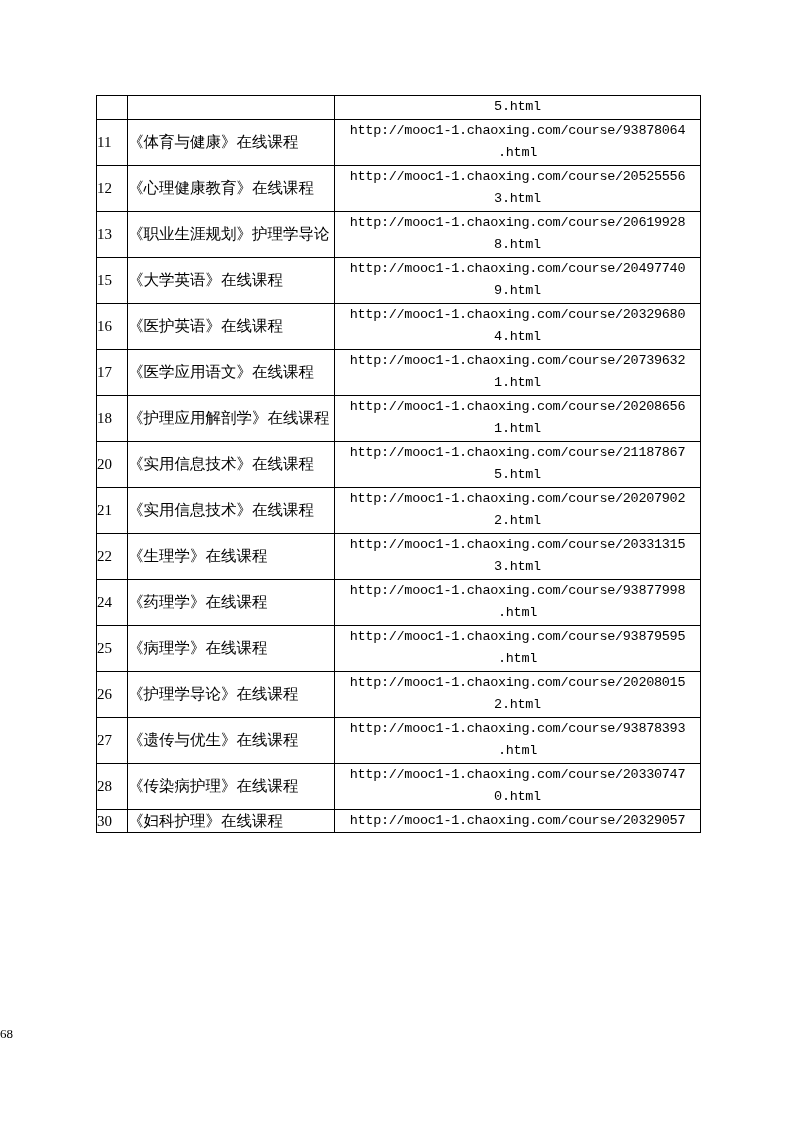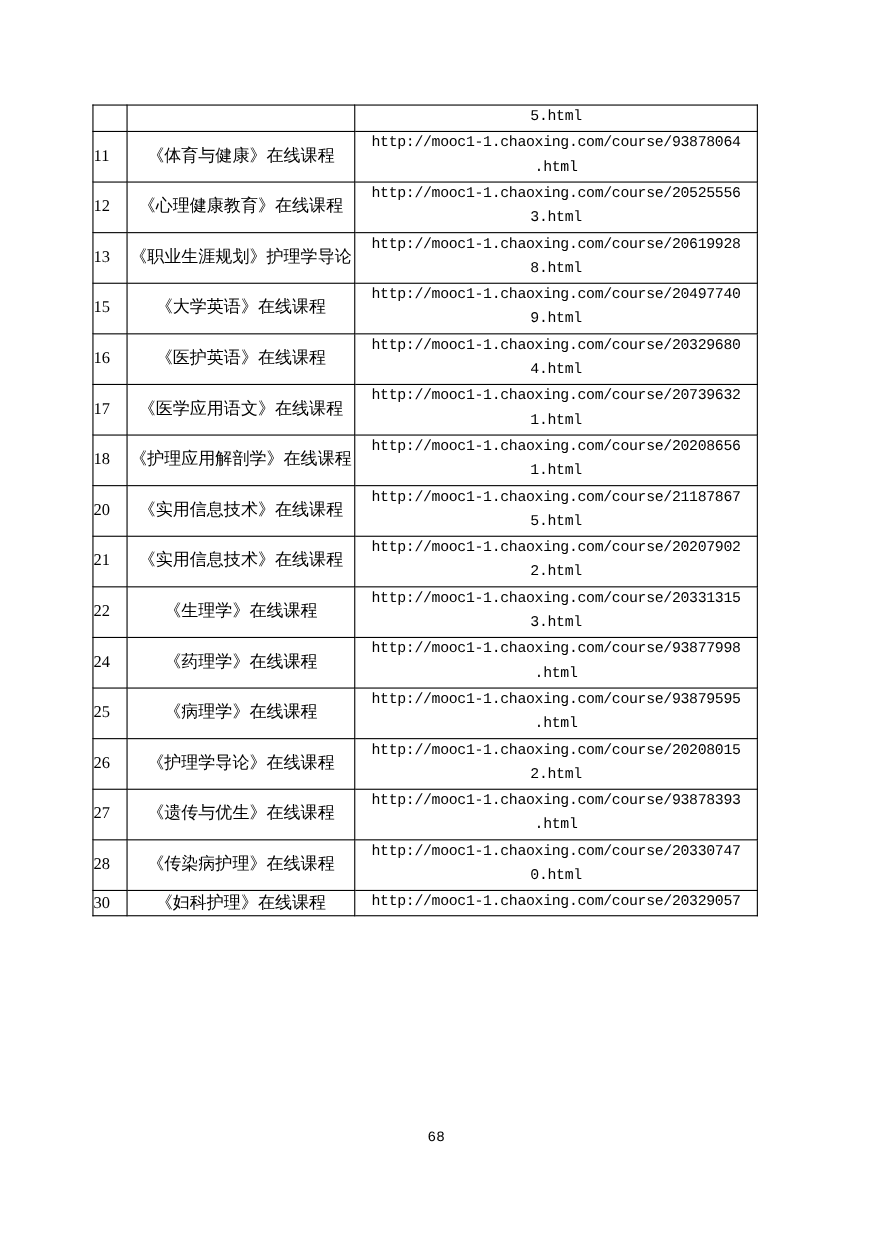--- a/index.html
+++ b/index.html
@@ -17,21 +17,21 @@
   }
   .doc-page {
     position: absolute;
     left: 0; top: 0;
     width: 793px;
     height: 1122px;
     background: #ffffff;
   }
   table.course-table {
     position: absolute;
-    left: 84px;
+    left: 96px;
     top: 95px;
     width: 601px;
     border-collapse: collapse;
     table-layout: fixed;
     padding-left: 12px;
   }
   table.course-table td {
     border: 1px solid #000000;
     vertical-align: middle;
     padding: 0;
@@ -39,43 +39,41 @@
     overflow: hidden;
   }
   td.col-num {
     width: 30px;
     text-align: left;
     font-family: "Liberation Serif", serif;
     font-size: 15px;
   }
   td.col-course {
     width: 206px;
-    text-align: center;
     font-family: "Liberation Serif", serif;
     font-size: 15.5px;
     padding: 0 5px;
     word-break: break-all;
   }
   td.col-url {
     width: 365px;
     text-align: center;
     font-family: "Liberation Mono", monospace;
     font-size: 13.5px;
     letter-spacing: -0.3px;
   }
   .url-line {
     white-space: nowrap;
   }
   .page-number {
     position: absolute;
     left: 0;
     top: 1026px;
     width: 793px;
-    text-align: center;
-    font-family: Liberation Mono, monospace;
+    font-family: Liberation Serif, serif;
     font-size: 13px;
   }
 </style>
 </head>
 <body>
 
 <div class="doc-page">
 
   <table class="course-table">
     <tbody id="course-table-body">

